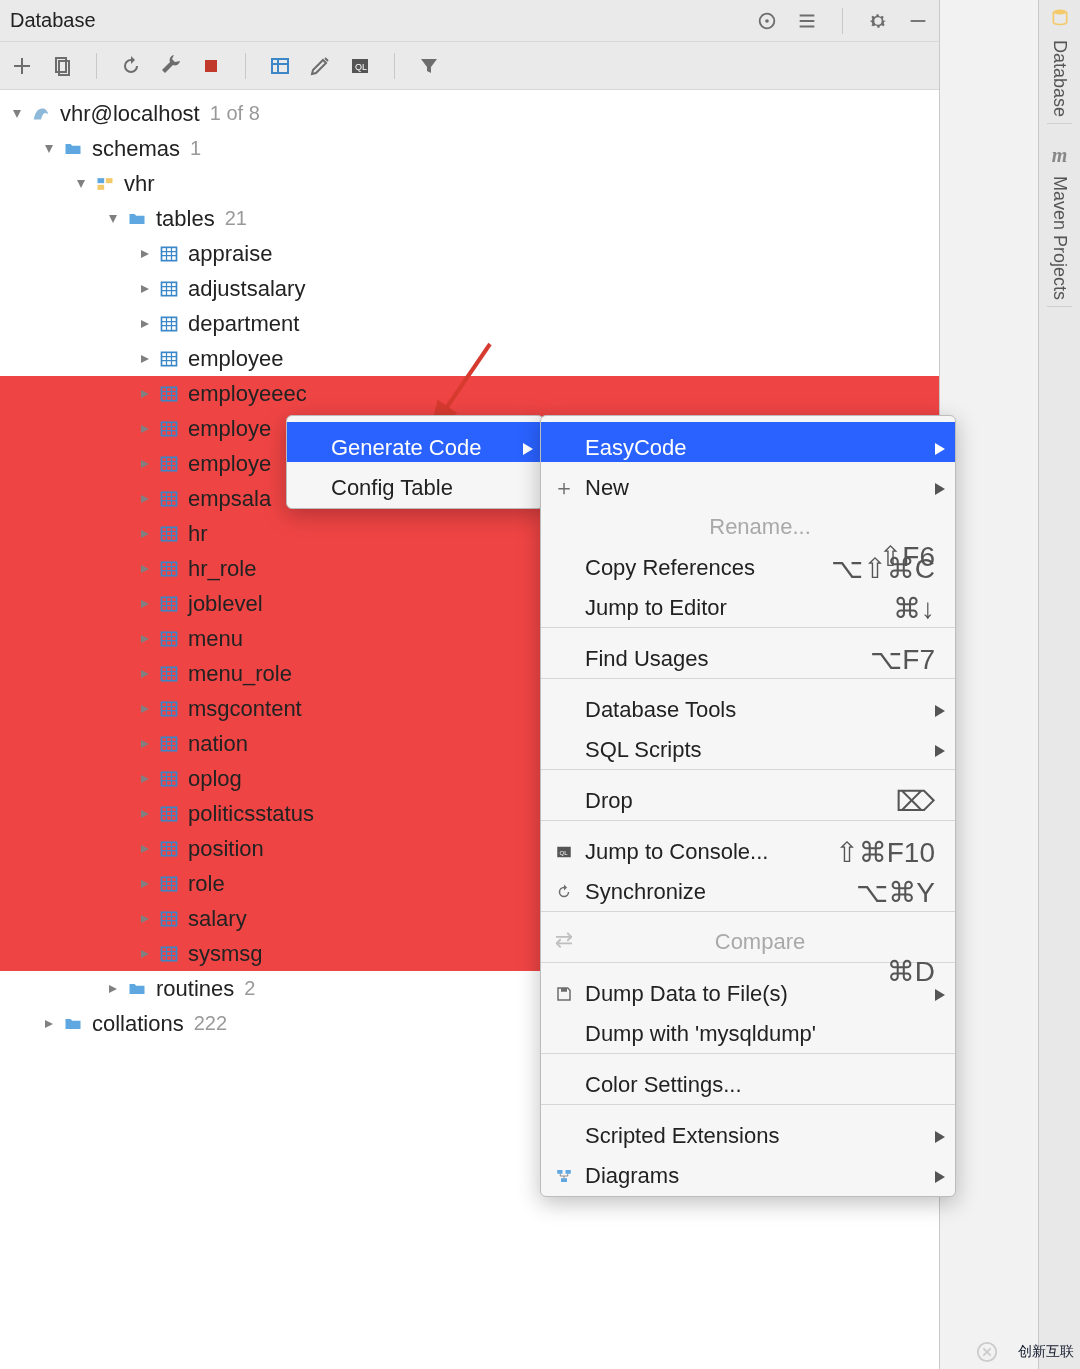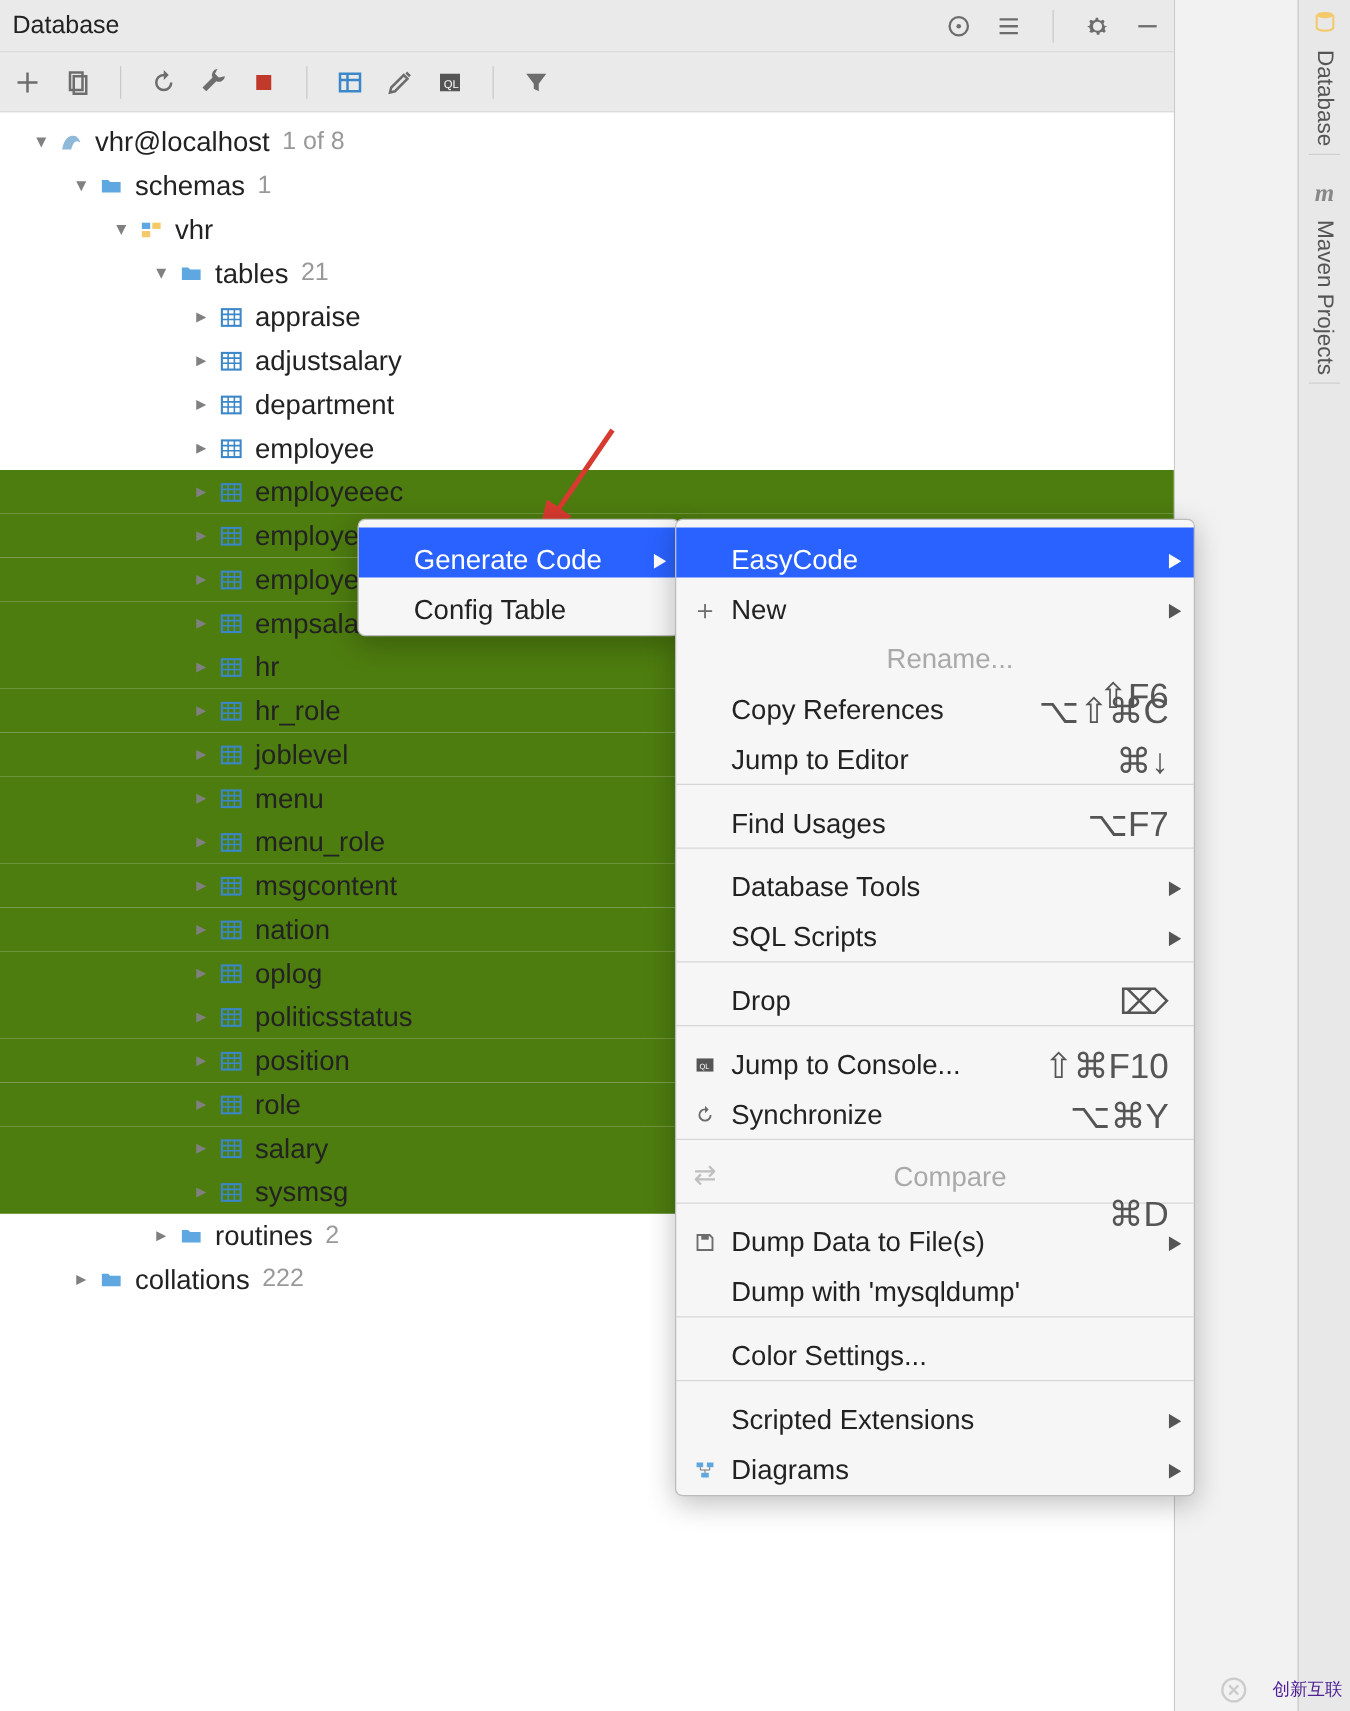--- a/index.html
+++ b/index.html
@@ -46,36 +46,36 @@
   .tree {
     padding: 6px 0 6px 0;
     background: #fff;
     height: calc(100% - 90px);
     font-size: 22px;
   }
   .row {
     display: flex;
     align-items: center;
     height: 35px;
-    padding-left: 20px;
+    padding-left: 4px;
     white-space: nowrap;
   }
   .indent { display:inline-block; }
   .arrow {
     width: 18px; height: 18px;
     display:inline-flex; align-items:center; justify-content:center;
     margin-right: 4px;
     cursor: pointer;
   }
   .arrow svg { fill:#808080; }
   .node-icon { width:22px; height:22px; margin-right: 8px; display:inline-flex; align-items:center; justify-content:center; }
   .node-label { color:#222; }
   .count { color:#999; margin-left:10px; font-size:20px; }
   .row.sel {
-    background: #4d7c0f;
+    background: #ef4444;
   }
   
   .sidetabs {
     position: absolute;
     right: 0; top: 0;
     width: 42px;
     height: 1369px;
     background: #e8e8e8;
     border-left: 1px solid #c9c9c9;
     display:flex; flex-direction:column; align-items:center;
@@ -120,21 +120,21 @@
   .red-arrow {
     position:absolute;
     left:420px; top:340px;
     width:80px; height:98px;
     pointer-events:none;
   }
   
   .watermark {
     position:absolute;
     right:6px; bottom:6px;
-    font-size:14px; color:#4c1d95;
+    font-size:14px; color:#0f172a;
     display:flex; align-items:center; gap:20px;
   }
   .dbicon-svg { fill:#6d6d6d; }
 </style>
 </head>
 <body>
 
 <div class="panel">
 
   <div class="titlebar">

